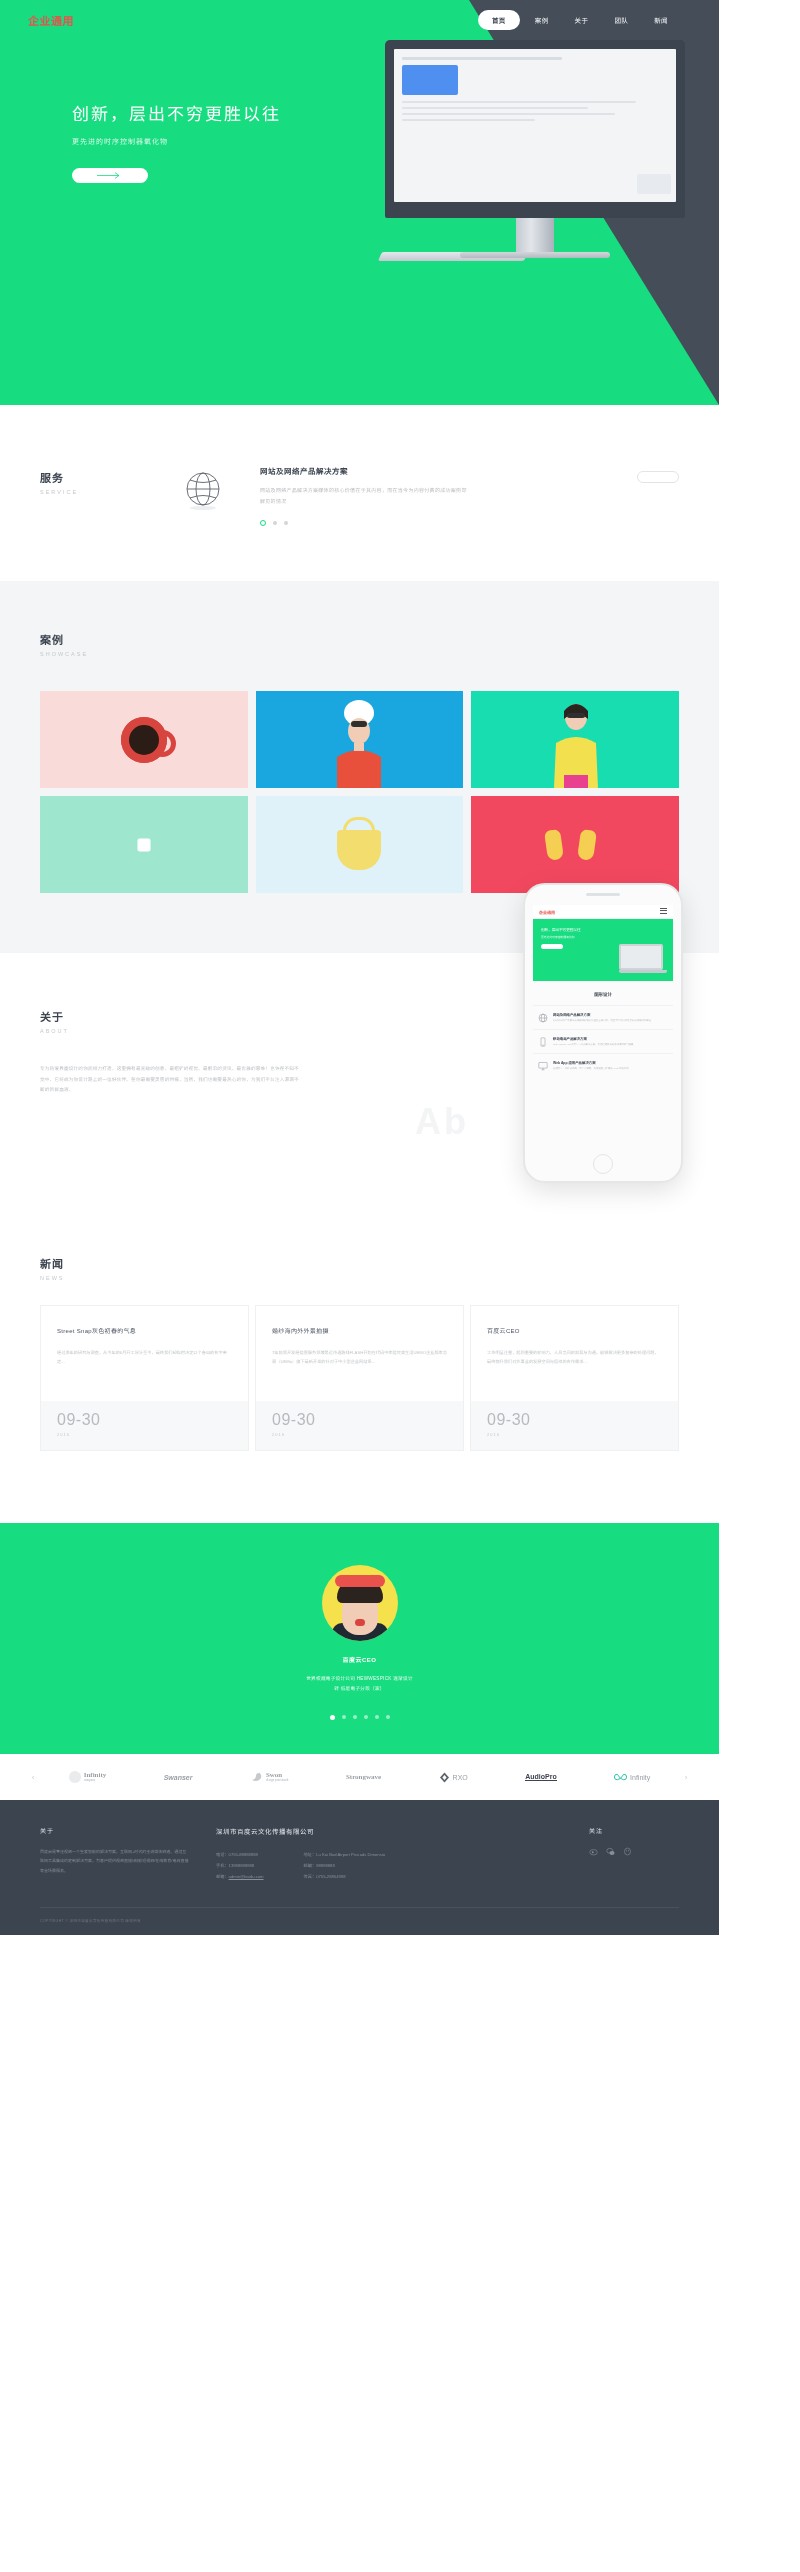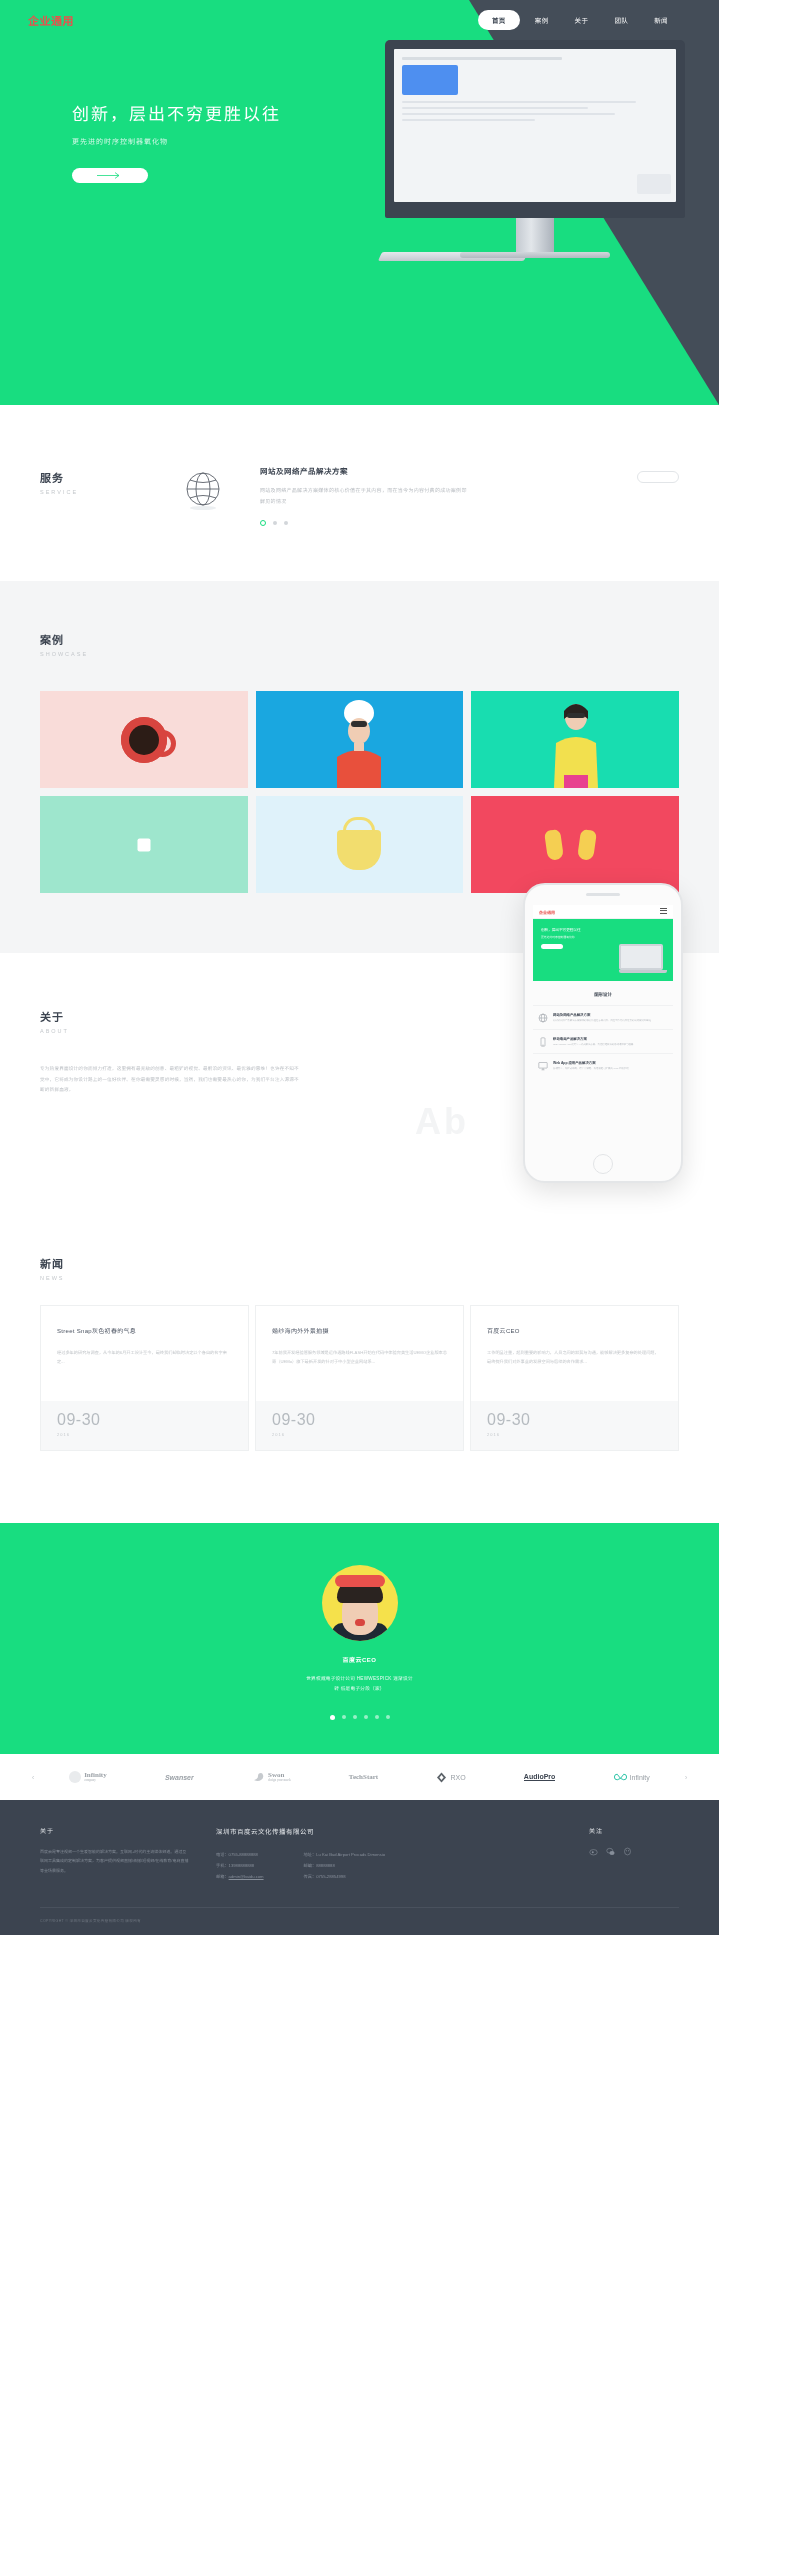--- a/index.html
+++ b/index.html
@@ -682,21 +682,21 @@
       <div class="p-logo serif">
         <svg width="13" height="11" viewBox="0 0 13 11">
           <path d="M9 1 Q6 1 6 4 Q6 7 2 8 Q6 10 9 8 Q12 6 11 3 Q10.5 1 9 1 Z" fill="#c6cace"></path>
         </svg>
         <span style="display:flex;flex-direction:column;line-height:1.1">
           <span>Swon</span>
           <span class="sub">design your mark</span>
         </span>
       </div>
       <div class="p-logo serif">
-        <span>TechStart</span>
+        <span>Strongwave</span>
       </div>
       <div class="p-logo">
         <svg width="11" height="11" viewBox="0 0 11 11">
           <polygon points="5.5,0.5 10,5.5 5.5,10.5 1,5.5" fill="#5c6369"></polygon>
           <polygon points="5.5,3 7.6,5.5 5.5,8 3.4,5.5" fill="#ffffff"></polygon>
         </svg>
         <span>RXO</span>
       </div>
       <div class="p-logo" style="font-weight:bold;color:#3c4450;border-bottom:1px solid #3c4450">
         <span>AudioPro</span>

